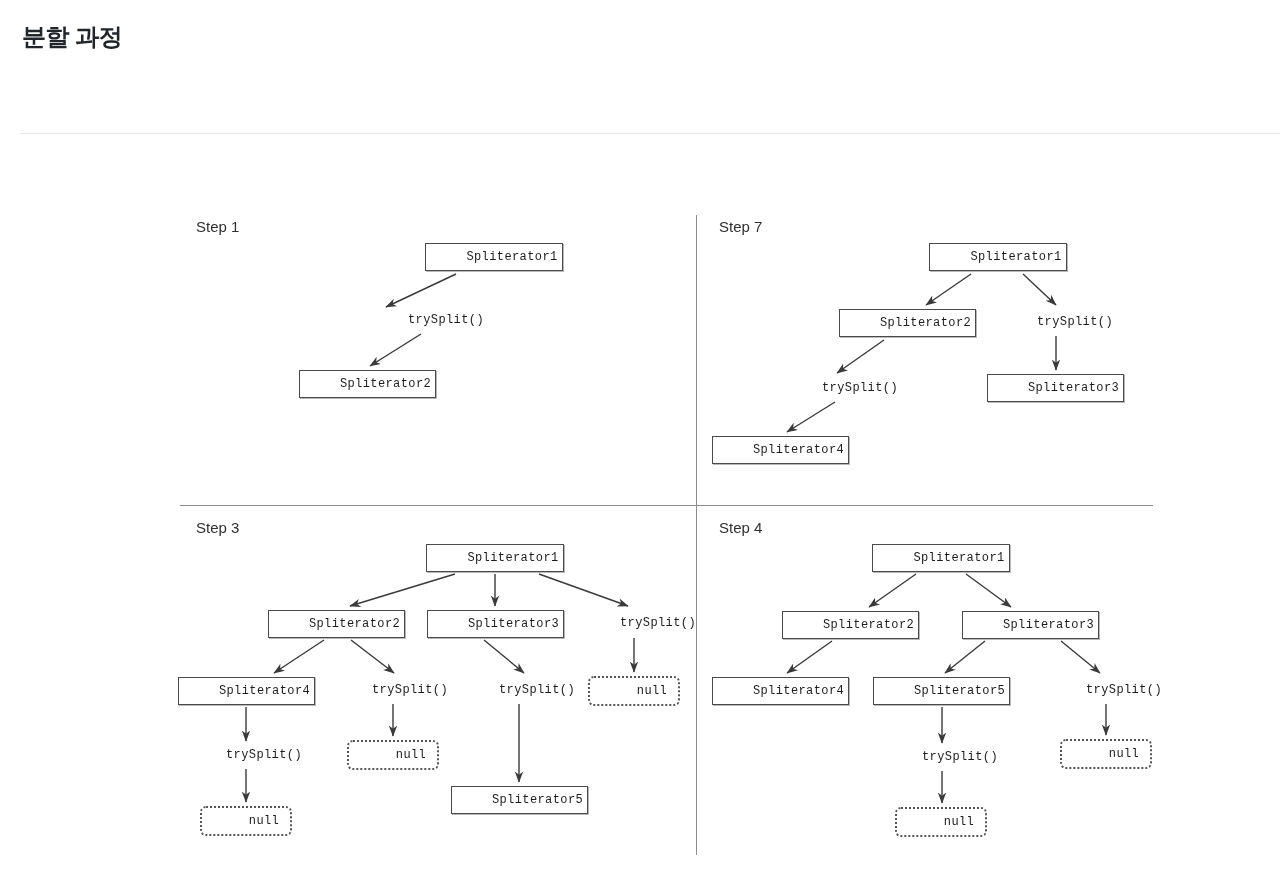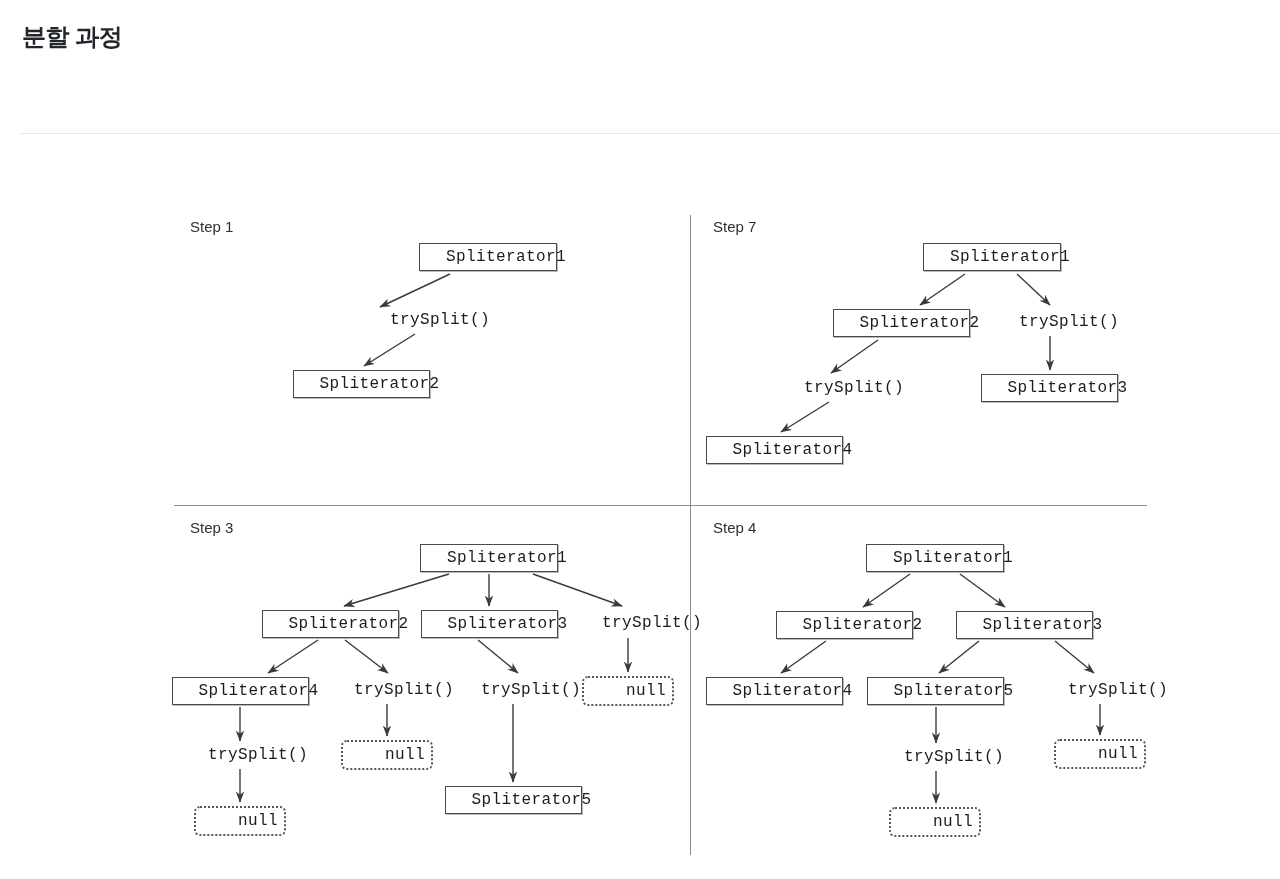--- a/index.html
+++ b/index.html
@@ -34,21 +34,21 @@
     left: 20px;
     top: 133px;
     width: 1260px;
     height: 1px;
     background: #e4e7eb;
   }
 
   
   #figure {
     position: absolute;
-    left: 2px;
+    left: 8px;
     top: 0;
     width: 1220px;
     height: 879px;
   }
   #figure svg {
     position: absolute;
     left: 0;
     top: 0;
     width: 1280px;
     height: 879px;
@@ -77,21 +77,21 @@
   }
 
   
   .node {
     position: absolute;
     box-sizing: border-box;
     display: flex;
     align-items: center;
     justify-content: center;
     font-family: "Liberation Mono", monospace;
-    font-size: 16px;
+    font-size: 12px;
     color: #1c1c1c;
     white-space: nowrap;
     letter-spacing: 0.4px;
     padding-left: 36px;
   }
   .node.box {
     background: #ffffff;
     border: 1px solid #4a4a4a;
     box-shadow: 1px 1px 0 0 #b9b9b9;
   }

